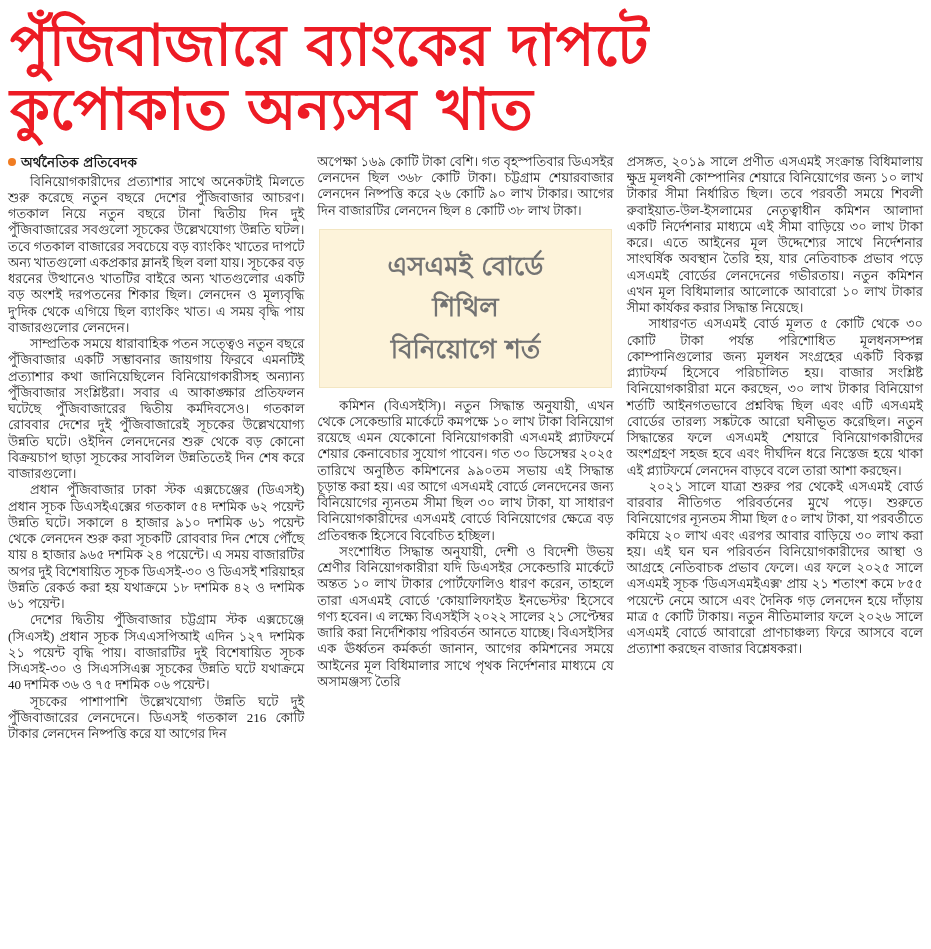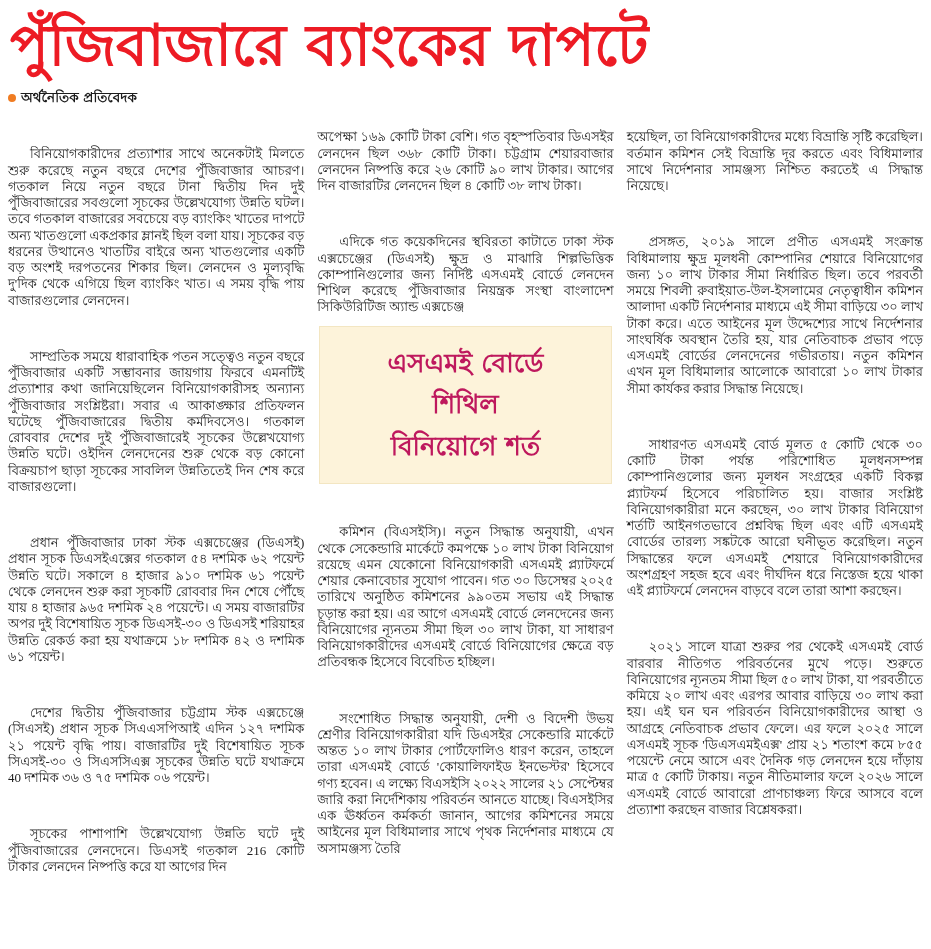--- a/index.html
+++ b/index.html
@@ -24,21 +24,21 @@
 
   .columns { display: flex; gap: 13px; justify-content: center; }
   .col {
     flex: 1 1 0;
     font-size: 13px;
     line-height: 1.25;
     text-align: justify;
     color: var(--text, #1c1c1c);
   }
 
-  .para { text-indent: 22px; margin-top: 40px; }
+  .para { text-indent: 22px; }
   .continuation .para:first-child { text-indent: 0; }
 
   .byline {
     display: flex; align-items: center; gap: 5px;
     font-weight: bold; font-size: 13.5px;
     margin-bottom: 3px;
     font-family: "DejaVu Sans", sans-serif;
   }
   .bullet {
     width: 8px; height: 8px; border-radius: 50%;
@@ -47,33 +47,34 @@
   }
 
   .highlight-box {
     background: var(--box-bg, #fdf3da);
     border: 1px solid var(--box-border, #f3e6c2);
     text-align: center;
     font-family: "DejaVu Sans", sans-serif;
     font-weight: bold;
     font-size: 26px;
     line-height: 1.6;
-    color: #be185d;
+    color: #737373;
     padding: 16px 8px;
     margin: 10px 2px 10px 2px;
   }
   .box-line { text-indent: 0; }
 </style>
 </head>
 <body>
 
 <div class="page">
 
   <h1 class="headline">
     <span>পুঁজিবাজারে ব্যাংকের দাপটে</span><br>
+    <span>কুপোকাত অন্যসব খাত</span>
   </h1>
 
   <div class="columns">
 
     <div class="col">
       <div class="byline">
         <span class="bullet"></span>
         <span>অর্থনৈতিক প্রতিবেদক</span>
       </div>
       <div>
@@ -81,36 +82,34 @@
           <p class="para">সাম্প্রতিক সময়ে ধারাবাহিক পতন সত্ত্বেও নতুন বছরে পুঁজিবাজার একটি সম্ভাবনার জায়গায় ফিরবে এমনটিই প্রত্যাশার কথা জানিয়েছিলেন বিনিয়োগকারীসহ অন্যান্য পুঁজিবাজার সংশ্লিষ্টরা। সবার এ আকাঙ্ক্ষার প্রতিফলন ঘটেছে পুঁজিবাজারের দ্বিতীয় কর্মদিবসেও। গতকাল রোববার দেশের দুই পুঁজিবাজারেই সূচকের উল্লেখযোগ্য উন্নতি ঘটে। ওইদিন লেনদেনের শুরু থেকে বড় কোনো বিক্রয়চাপ ছাড়া সূচকের সাবলিল উন্নতিতেই দিন শেষ করে বাজারগুলো।</p>
           <p class="para">প্রধান পুঁজিবাজার ঢাকা স্টক এক্সচেঞ্জের (ডিএসই) প্রধান সূচক ডিএসইএক্সের গতকাল ৫৪ দশমিক ৬২ পয়েন্ট উন্নতি ঘটে। সকালে ৪ হাজার ৯১০ দশমিক ৬১ পয়েন্ট থেকে লেনদেন শুরু করা সূচকটি রোববার দিন শেষে পৌঁছে যায় ৪ হাজার ৯৬৫ দশমিক ২৪ পয়েন্টে। এ সময় বাজারটির অপর দুই বিশেষায়িত সূচক ডিএসই-৩০ ও ডিএসই শরিয়াহর উন্নতি রেকর্ড করা হয় যথাক্রমে ১৮ দশমিক ৪২ ও দশমিক ৬১ পয়েন্ট।</p>
           <p class="para">দেশের দ্বিতীয় পুঁজিবাজার চট্টগ্রাম স্টক এক্সচেঞ্জে (সিএসই) প্রধান সূচক সিএএসপিআই এদিন ১২৭ দশমিক ২১ পয়েন্ট বৃদ্ধি পায়। বাজারটির দুই বিশেষায়িত সূচক সিএসই-৩০ ও সিএসসিএক্স সূচকের উন্নতি ঘটে যথাক্রমে 40 দশমিক ৩৬ ও ৭৫ দশমিক ০৬ পয়েন্ট।</p>
           <p class="para">সূচকের পাশাপাশি উল্লেখযোগ্য উন্নতি ঘটে দুই পুঁজিবাজারের লেনদেনে। ডিএসই গতকাল 216 কোটি টাকার লেনদেন নিষ্পত্তি করে যা আগের দিন</p>
         </div>
     </div>
 
     <div class="col">
       <div class="continuation">
           <p class="para">অপেক্ষা ১৬৯ কোটি টাকা বেশি। গত বৃহস্পতিবার ডিএসইর লেনদেন ছিল ৩৬৮ কোটি টাকা। চট্টগ্রাম শেয়ারবাজার লেনদেন নিষ্পত্তি করে ২৬ কোটি ৯০ লাখ টাকার। আগের দিন বাজারটির লেনদেন ছিল ৪ কোটি ৩৮ লাখ টাকা।</p>
-          <p class="para">এদিকে গত কয়েকদিনের স্থবিরতা কাটাতে ঢাকা স্টক এক্সচেঞ্জের (ডিএসই) ক্ষুদ্র ও মাঝারি শিল্পভিত্তিক কোম্পানিগুলোর জন্য নির্দিষ্ট এসএমই বোর্ডে লেনদেন শিথিল করেছে পুঁজিবাজার নিয়ন্ত্রক সংস্থা বাংলাদেশ সিকিউরিটিজ অ্যান্ড এক্সচেঞ্জ</p>
         </div>
       <div class="highlight-box">
           <div class="box-line">এসএমই বোর্ডে</div>
           <div class="box-line">শিথিল</div>
           <div class="box-line">বিনিয়োগে শর্ত</div>
         </div>
       <div>
           <p class="para">কমিশন (বিএসইসি)। নতুন সিদ্ধান্ত অনুযায়ী, এখন থেকে সেকেন্ডারি মার্কেটে কমপক্ষে ১০ লাখ টাকা বিনিয়োগ রয়েছে এমন যেকোনো বিনিয়োগকারী এসএমই প্ল্যাটফর্মে শেয়ার কেনাবেচার সুযোগ পাবেন। গত ৩০ ডিসেম্বর ২০২৫ তারিখে অনুষ্ঠিত কমিশনের ৯৯০তম সভায় এই সিদ্ধান্ত চূড়ান্ত করা হয়। এর আগে এসএমই বোর্ডে লেনদেনের জন্য বিনিয়োগের ন্যূনতম সীমা ছিল ৩০ লাখ টাকা, যা সাধারণ বিনিয়োগকারীদের এসএমই বোর্ডে বিনিয়োগের ক্ষেত্রে বড় প্রতিবন্ধক হিসেবে বিবেচিত হচ্ছিল।</p>
           <p class="para">সংশোধিত সিদ্ধান্ত অনুযায়ী, দেশী ও বিদেশী উভয় শ্রেণীর বিনিয়োগকারীরা যদি ডিএসইর সেকেন্ডারি মার্কেটে অন্তত ১০ লাখ টাকার পোর্টফোলিও ধারণ করেন, তাহলে তারা এসএমই বোর্ডে 'কোয়ালিফাইড ইনভেস্টর' হিসেবে গণ্য হবেন। এ লক্ষ্যে বিএসইসি ২০২২ সালের ২১ সেপ্টেম্বর জারি করা নির্দেশিকায় পরিবর্তন আনতে যাচ্ছে। বিএসইসির এক ঊর্ধ্বতন কর্মকর্তা জানান, আগের কমিশনের সময়ে আইনের মূল বিধিমালার সাথে পৃথক নির্দেশনার মাধ্যমে যে অসামঞ্জস্য তৈরি</p>
         </div>
     </div>
 
     <div class="col continuation">
       <div class="continuation">
-          <p class="para">হয়েছিল, তা বিনিয়োগকারীদের মধ্যে বিভ্রান্তি সৃষ্টি করেছিল। বর্তমান কমিশন সেই বিভ্রান্তি দূর করতে এবং বিধিমালার সাথে নির্দেশনার সামঞ্জস্য নিশ্চিত করতেই এ সিদ্ধান্ত নিয়েছে।</p>
           <p class="para">প্রসঙ্গত, ২০১৯ সালে প্রণীত এসএমই সংক্রান্ত বিধিমালায় ক্ষুদ্র মূলধনী কোম্পানির শেয়ারে বিনিয়োগের জন্য ১০ লাখ টাকার সীমা নির্ধারিত ছিল। তবে পরবর্তী সময়ে শিবলী রুবাইয়াত-উল-ইসলামের নেতৃত্বাধীন কমিশন আলাদা একটি নির্দেশনার মাধ্যমে এই সীমা বাড়িয়ে ৩০ লাখ টাকা করে। এতে আইনের মূল উদ্দেশ্যের সাথে নির্দেশনার সাংঘর্ষিক অবস্থান তৈরি হয়, যার নেতিবাচক প্রভাব পড়ে এসএমই বোর্ডের লেনদেনের গভীরতায়। নতুন কমিশন এখন মূল বিধিমালার আলোকে আবারো ১০ লাখ টাকার সীমা কার্যকর করার সিদ্ধান্ত নিয়েছে।</p>
           <p class="para">সাধারণত এসএমই বোর্ড মূলত ৫ কোটি থেকে ৩০ কোটি টাকা পর্যন্ত পরিশোধিত মূলধনসম্পন্ন কোম্পানিগুলোর জন্য মূলধন সংগ্রহের একটি বিকল্প প্ল্যাটফর্ম হিসেবে পরিচালিত হয়। বাজার সংশ্লিষ্ট বিনিয়োগকারীরা মনে করছেন, ৩০ লাখ টাকার বিনিয়োগ শর্তটি আইনগতভাবে প্রশ্নবিদ্ধ ছিল এবং এটি এসএমই বোর্ডের তারল্য সঙ্কটকে আরো ঘনীভূত করেছিল। নতুন সিদ্ধান্তের ফলে এসএমই শেয়ারে বিনিয়োগকারীদের অংশগ্রহণ সহজ হবে এবং দীর্ঘদিন ধরে নিস্তেজ হয়ে থাকা এই প্ল্যাটফর্মে লেনদেন বাড়বে বলে তারা আশা করছেন।</p>
           <p class="para">২০২১ সালে যাত্রা শুরুর পর থেকেই এসএমই বোর্ড বারবার নীতিগত পরিবর্তনের মুখে পড়ে। শুরুতে বিনিয়োগের ন্যূনতম সীমা ছিল ৫০ লাখ টাকা, যা পরবর্তীতে কমিয়ে ২০ লাখ এবং এরপর আবার বাড়িয়ে ৩০ লাখ করা হয়। এই ঘন ঘন পরিবর্তন বিনিয়োগকারীদের আস্থা ও আগ্রহে নেতিবাচক প্রভাব ফেলে। এর ফলে ২০২৫ সালে এসএমই সূচক 'ডিএসএমইএক্স' প্রায় ২১ শতাংশ কমে ৮৫৫ পয়েন্টে নেমে আসে এবং দৈনিক গড় লেনদেন হয়ে দাঁড়ায় মাত্র ৫ কোটি টাকায়। নতুন নীতিমালার ফলে ২০২৬ সালে এসএমই বোর্ডে আবারো প্রাণচাঞ্চল্য ফিরে আসবে বলে প্রত্যাশা করছেন বাজার বিশ্লেষকরা।</p>
         </div>
     </div>
 
   </div>
 </div>
 
 </body></html>

